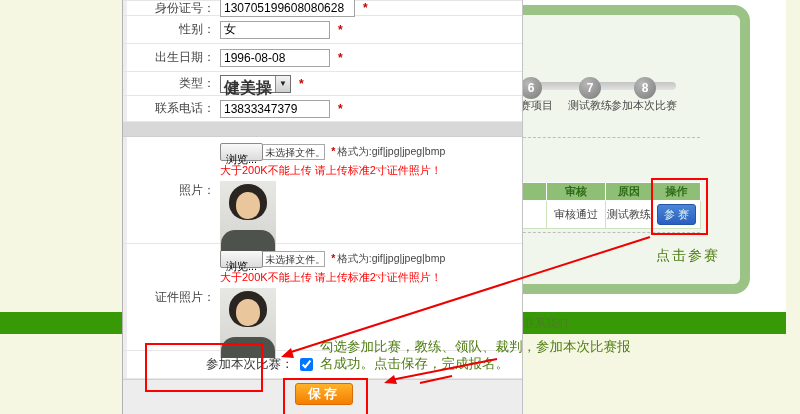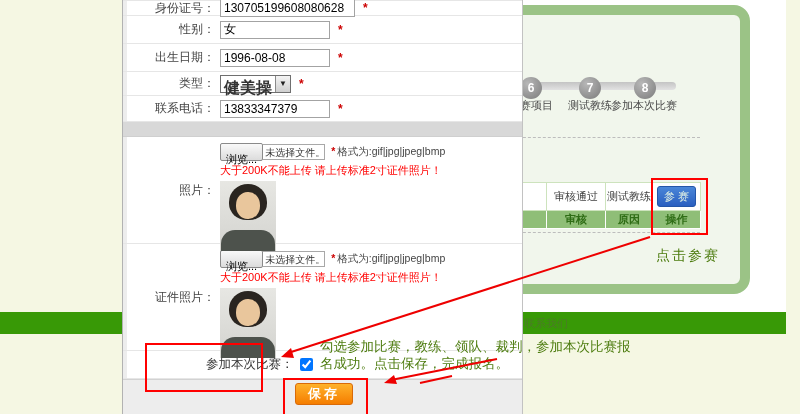--- a/index.html
+++ b/index.html
@@ -98,30 +98,30 @@
   <div class="step-label" style="left:509px;">参赛项目</div>
   <div class="step-label" style="left:568px;">测试教练</div>
   <div class="step-label" style="left:611px;">参加本次比赛</div>
 
   <div class="dashed-line" style="top:137px;"></div>
   <div class="dashed-line" style="top:232px;"></div>
 
   <table class="bg-table">
     <tbody>
         <tr>
+      <th class="c0"></th>
+      <th class="c1">审核</th>
+      <th class="c2">原因</th>
+      <th class="c3">操作</th>
+    </tr>
+    <tr>
       <td></td>
       <td class="audit-pass">审核通过</td>
       <td>测试教练</td>
       <td><span class="join-btn">参 赛</span></td>
-    </tr>
-    <tr>
-      <th class="c0"></th>
-      <th class="c1">审核</th>
-      <th class="c2">原因</th>
-      <th class="c3">操作</th>
     </tr>
   </tbody>
     </table>
 
   <div class="footer-bar"></div>
   <div class="footer-link">联系我们</div>
 
   <div class="modal">
     <div class="form-row" style="height:16px;">
       <span class="lbl">身份证号：</span>

